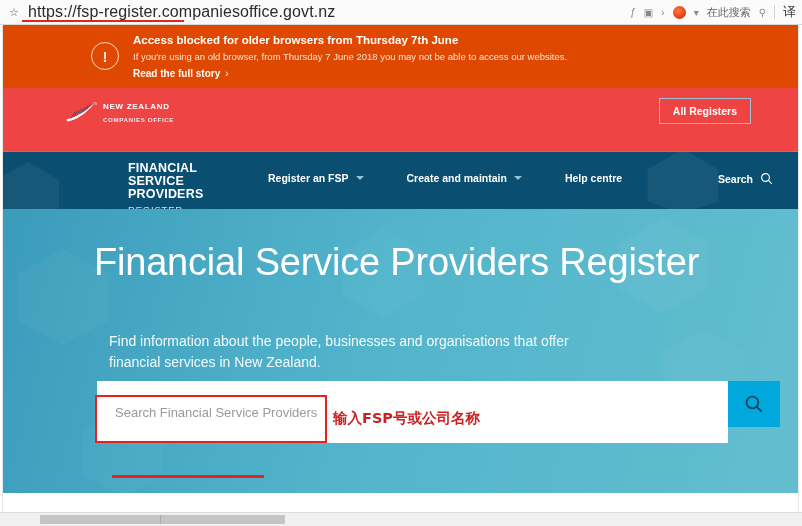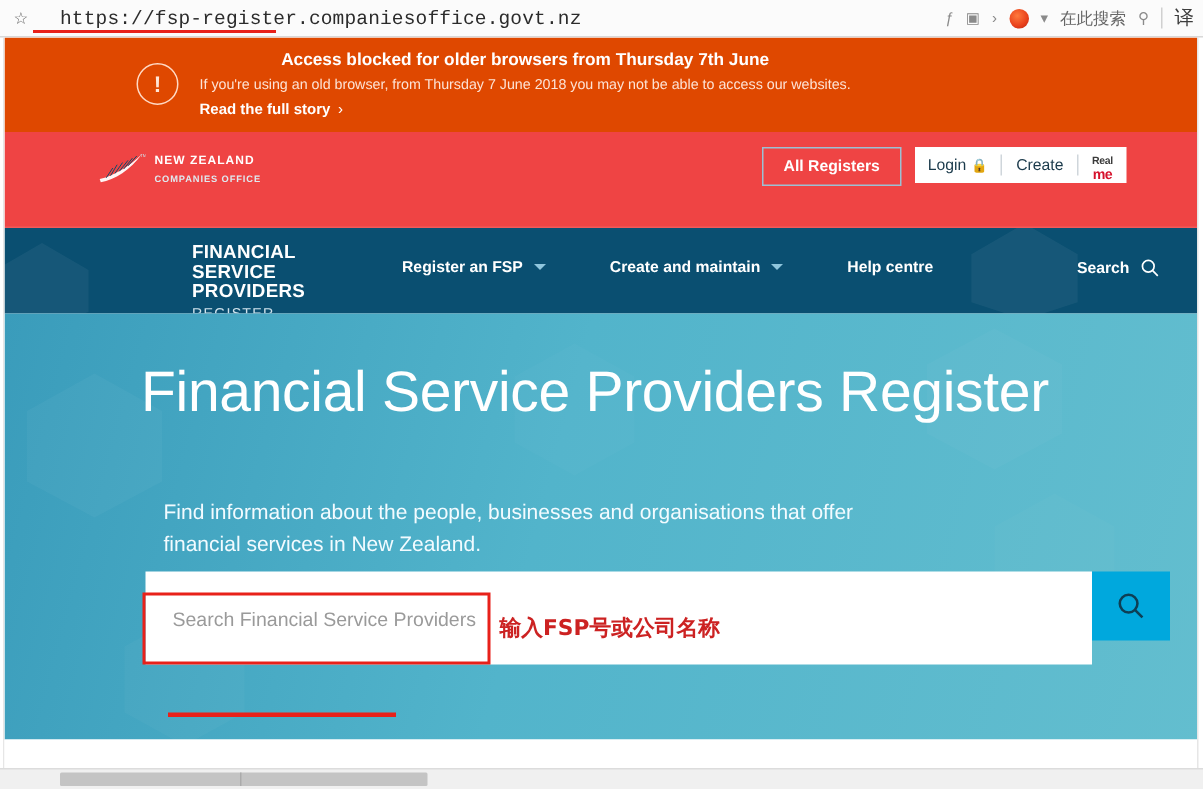--- a/index.html
+++ b/index.html
@@ -13,22 +13,22 @@
   
   .browser-bar{
     position:absolute;left:0;top:0;width:802px;height:24px;
     background:#fbfbfb;
     border-bottom:1px solid #d8d8d8;
     display:flex;align-items:center;
   }
   .star-icon{width:16px;height:16px;margin-left:6px;color:#666;
     display:flex;align-items:center;justify-content:center;font-size:11px;}
   .url-text{
-    font-size:13px;color:#2b2b2b;margin-left:18px;letter-spacing:.1px;
-    position:relative;white-space:nowrap;font-family:Liberation Mono, monospace;
+    font-size:16px;color:#2b2b2b;margin-left:6px;letter-spacing:.1px;
+    position:relative;white-space:nowrap;
   }
   .url-underline{
     position:absolute;left:22px;top:20px;width:162px;height:2px;background:#e8211a;
   }
   .chrome-right{
     position:absolute;right:0;top:0;height:24px;display:flex;align-items:center;gap:8px;
     padding-right:6px;font-size:11px;color:#555;
   }
   .ci{font-size:10px;color:#8a8a8a;}
   .msn-dot{
@@ -53,21 +53,21 @@
   }
   .alert-inner{
     position:absolute;left:88px;top:8px;right:10px;
     display:flex;gap:14px;align-items:flex-start;
   }
   .alert-icon{
     width:26px;height:26px;border-radius:50%;border:1.5px solid #ffd9c4;
     display:flex;align-items:center;justify-content:center;
     color:#ffe5d6;font-size:15px;font-weight:600;flex:none;margin-top:9px;
   }
-  .alert-title{font-size:11.5px;font-weight:bold;color:#ffffff;line-height:15px;text-align:center;}
+  .alert-title{font-size:11.5px;font-weight:bold;color:#ffffff;line-height:15px;}
   .alert-sub{font-size:9.5px;color:#fde3d5;line-height:14px;margin-top:2px;}
   .alert-link{font-size:10px;font-weight:bold;color:#ffffff;margin-top:4px;}
   .alert-link .chev{margin-left:5px;font-weight:normal;}
 
   
   .navy-top{
     position:relative;width:100%;height:64px;background:#ef4444;
     overflow:hidden;
   }
   .navy-top:after{
@@ -237,33 +237,20 @@
         <text x="39" y="6" font-size="4" fill="#cfe0ea">TM</text>
       </svg>
       <div class="logo-text">
         <div class="logo-l1">NEW ZEALAND</div>
         <div class="logo-l2">COMPANIES OFFICE</div>
       </div>
     </div>
 
     <div class="hdr-actions">
       <div class="all-registers">All Registers</div>
-      <div class="auth-pill">
-        <span class="auth-item">
-          <span>Login</span>
-          <span class="lock">🔒</span>
-        </span>
-        <span class="vdiv"></span>
-        <span class="auth-item">Create</span>
-        <span class="vdiv"></span>
-        <span class="realme">
-          <span class="r1">Real</span><br>
-          <span class="r2">me</span>
-        </span>
-      </div>
     </div>
   </div>
 
   <div class="fsp-nav">
     <svg class="watermark" style="left:-10px;top:8px;" width="70" height="60" viewBox="0 0 70 60">
       <polygon points="35,2 66,20 66,48 35,58 4,48 4,20" fill="#ffffff"></polygon>
     </svg>
     <svg class="watermark" style="left:640px;top:-6px;" width="80" height="70" viewBox="0 0 70 60">
       <polygon points="35,2 66,20 66,48 35,58 4,48 4,20" fill="#ffffff"></polygon>
     </svg>

